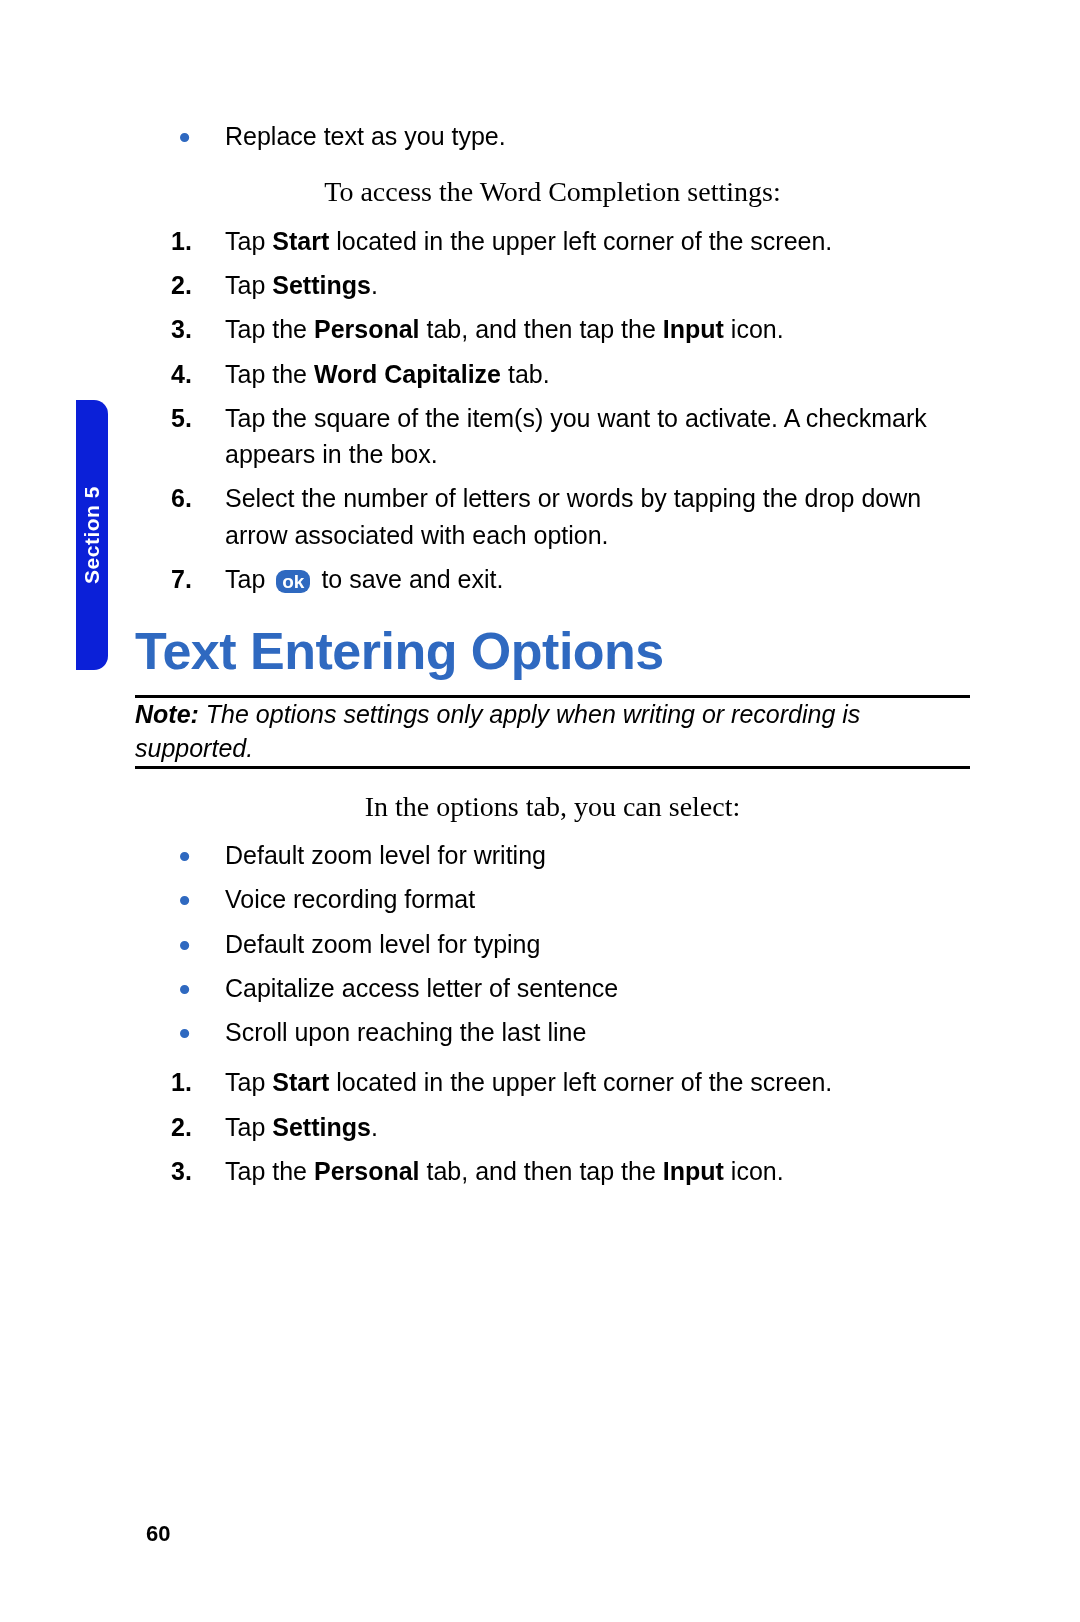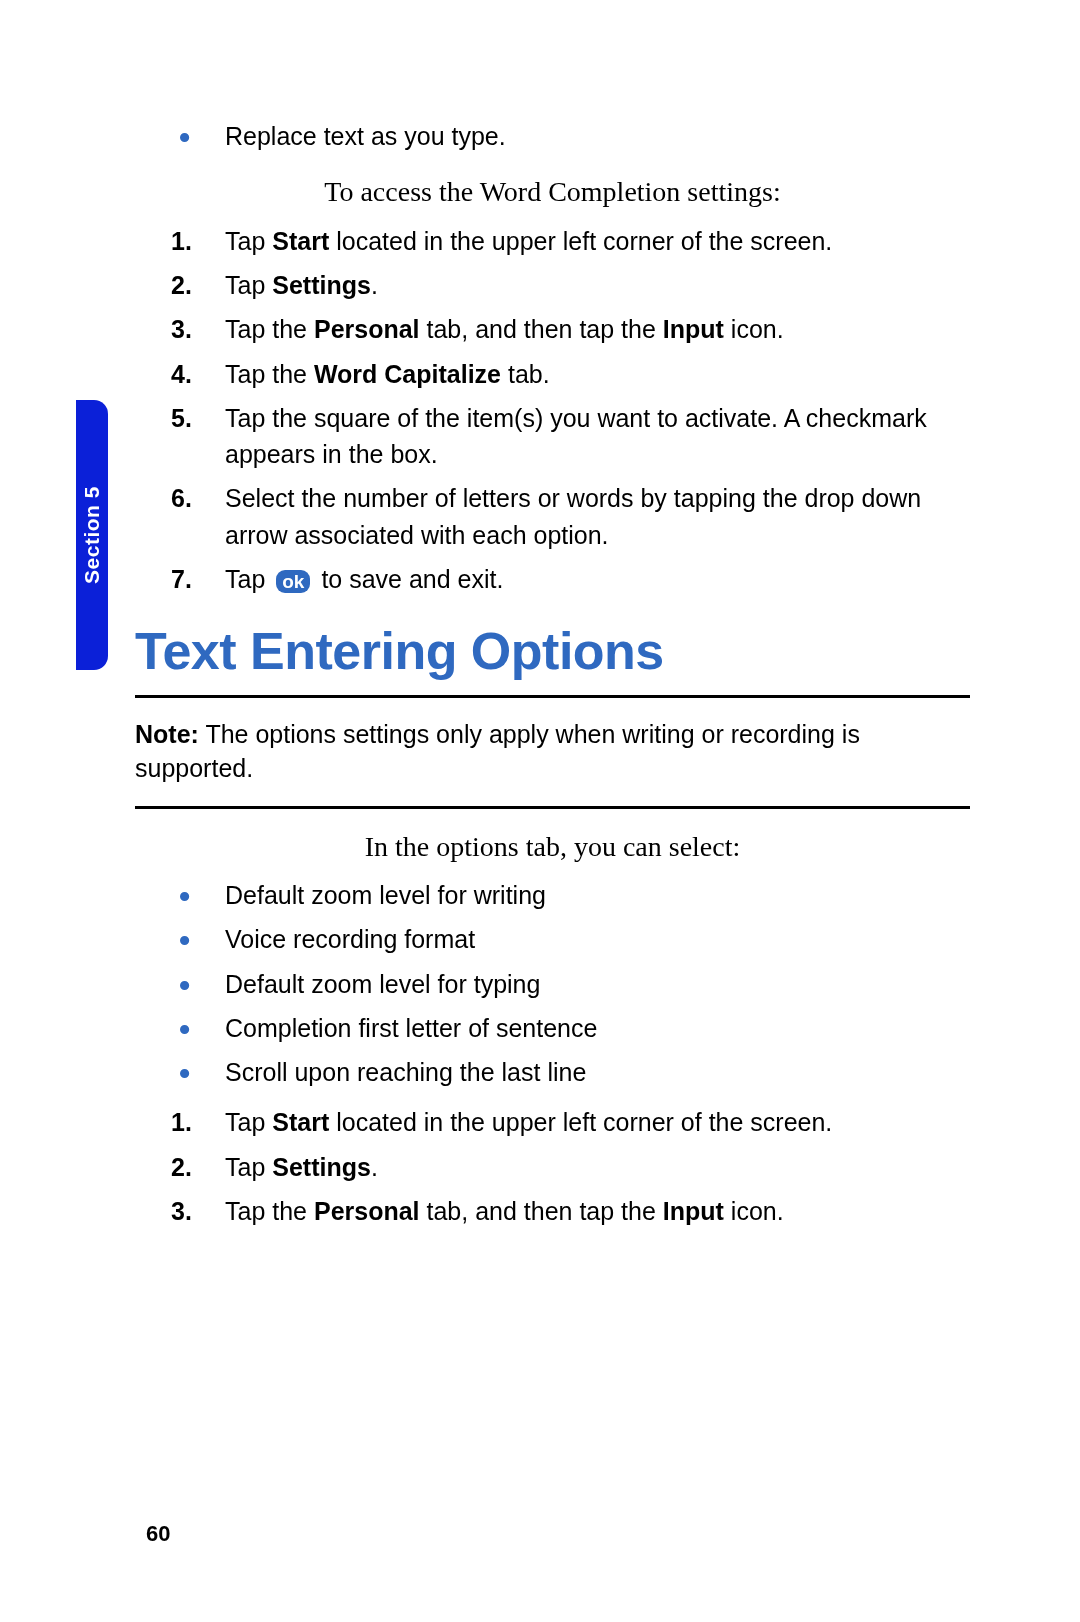--- a/index.html
+++ b/index.html
@@ -79,24 +79,25 @@
   .heading {
     color: #2f69c0;
     font-size: 52px;
     font-weight: bold;
     margin: 24px 0 14px 0;
     letter-spacing: -0.5px;
   }
   .note-box {
     border-top: 3px solid #000;
     border-bottom: 3px solid #000;
-    padding: 20px 0;
+    padding: 0 0;
     margin: 10px 0 18px 0;
     font-size: 25px;
     line-height: 1.35;
+    font-style: italic;
   }
   .note-box b { font-weight: bold; }
   .ok-badge {
     display: inline-block;
     background: #2f69c0;
     color: #fff;
     font-size: 19px;
     font-weight: bold;
     padding: 2px 6px;
     border-radius: 9px;
@@ -143,21 +144,21 @@
   <div class="note-box">
     <b>Note:</b><span> The options settings only apply when writing or recording is supported.</span>
   </div>
 
   <p class="intro serif">In the options tab, you can select:</p>
 
   <ul class="bullets" id="bullets2">
       <li><span>Default zoom level for writing</span></li>
       <li><span>Voice recording format</span></li>
       <li><span>Default zoom level for typing</span></li>
-      <li><span>Completion first letter of sentence</span></li>
+      <li><span>Capitalize access letter of sentence</span></li>
       <li><span>Scroll upon reaching the last line</span></li>
     </ul>
 
 
   <ol class="steps" id="steps2">
       <li><span class="step-num">1.</span><span>Tap </span><b>Start</b><span> located in the upper left corner of the screen.</span></li>
       <li><span class="step-num">2.</span><span>Tap </span><b>Settings</b><span>.</span></li>
       <li><span class="step-num">3.</span><span>Tap the </span><b>Personal</b><span> tab, and then tap the </span><b>Input</b><span> icon.</span></li>
     </ol>
 

